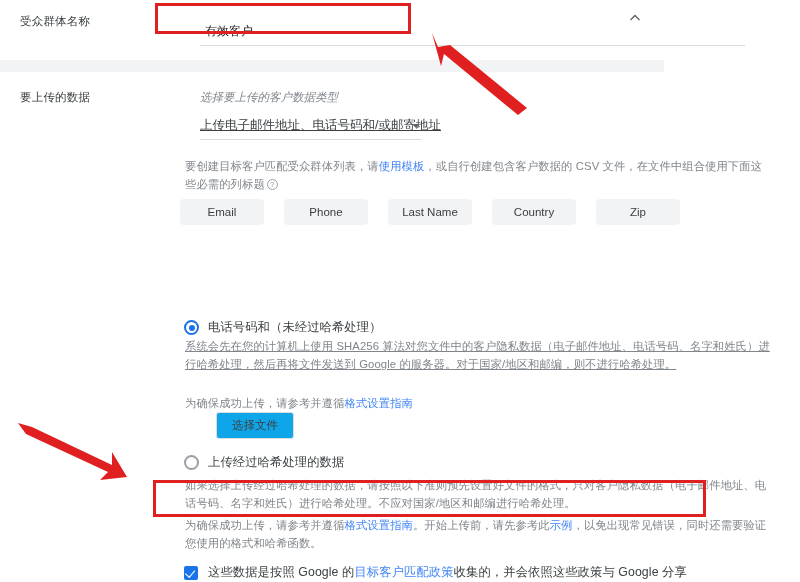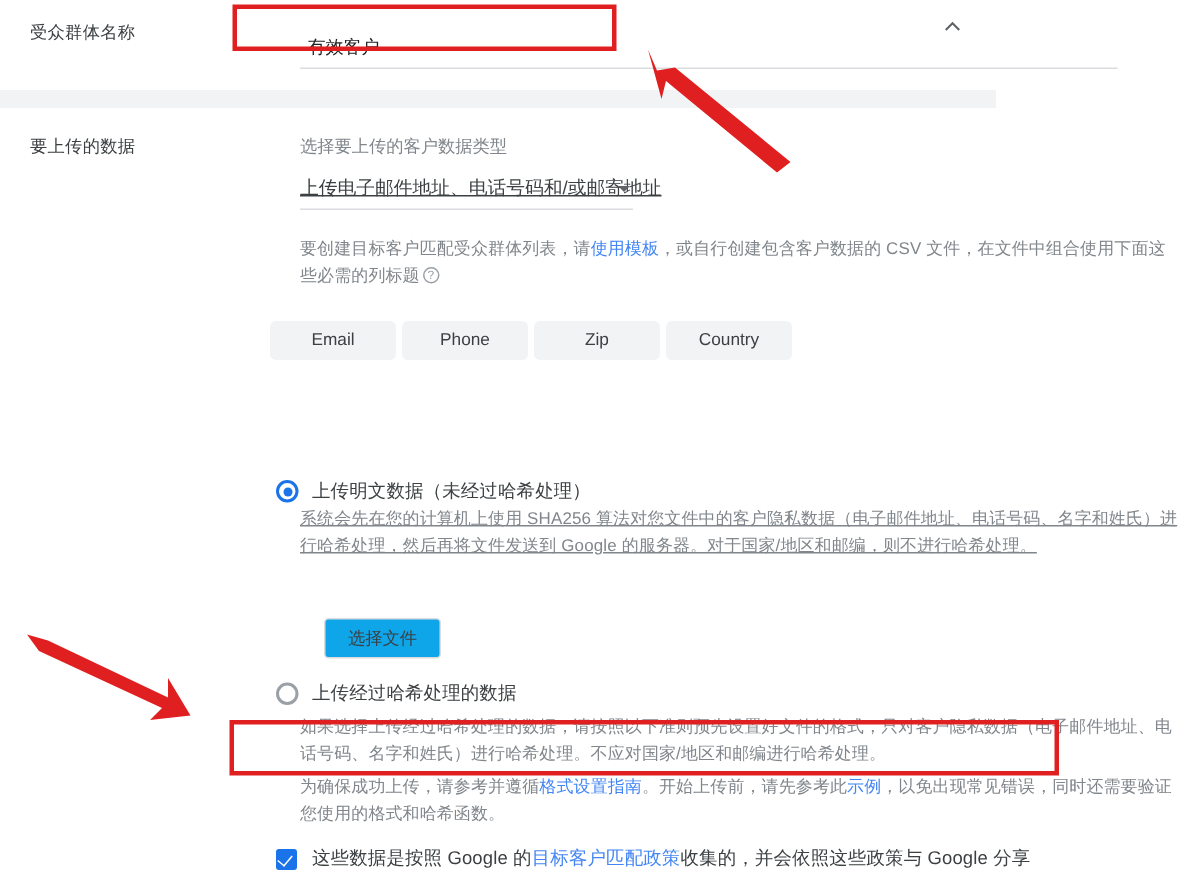--- a/index.html
+++ b/index.html
@@ -53,21 +53,21 @@
     position: absolute;
     right: 22px; top: 11px;
     width: 14px; height: 14px;
     cursor: pointer;
   }
   #collapse-chevron svg { display:block; }
 
   
   .body-col { position: absolute; left: 200px; }
 
-  #type-hint { top: 18px; font-size: 11.5px; color: #80868b; white-space: nowrap; }
+  #type-hint { top: 18px; font-size: 11.5px; color: #80868b; white-space: nowrap; font-style: italic; }
 
   #type-select {
     position: absolute;
     left: 200px; top: 44px;
     width: 222px; height: 24px;
     border-bottom: 1px solid #dadce0;
     cursor: pointer;
   }
   #type-select-value {
     position: absolute; left: 0; top: 1px;
@@ -76,21 +76,21 @@
   #type-select-arrow {
     position: absolute; right: 2px; top: 8px;
     width: 0; height: 0;
     border-left: 4px solid transparent;
     border-right: 4px solid transparent;
     border-top: 4px solid #5f6368;
   }
 
   .para {
     position: absolute;
-    left: 200px;
+    left: 185px;
     width: 580px;
     font-size: 11.3px;
     line-height: 18px;
     color: #80868b;
     letter-spacing: .1px;
   }
   #csv-para { top: 85px; }
   .link { color: #4285f4; }
   .help-icon {
     display: inline-block;
@@ -103,22 +103,21 @@
     color: #9aa0a6;
     vertical-align: 1px;
     margin-left: 2px;
   }
 
   
   #chips {
     position: absolute;
     left: 180px; top: 127px;
     display: flex;
-    gap: 4px;
-    margin-top: 15px;
+    gap: 20px;
   }
   .chip {
     height: 26px;
     min-width: 84px;
     padding: 0 14px;
     background: #f1f3f4;
     border-radius: 4px;
     display: flex; align-items: center; justify-content: center;
     font-size: 11.5px;
     color: #3c4043;
@@ -252,31 +251,35 @@
       <div id="type-select-arrow"></div>
     </div>
 
     <div class="para" id="csv-para">
       <span>要创建目标客户匹配受众群体列表，请</span><span class="link">使用模板</span><span>，或自行创建包含客户数据的 CSV 文件，在文件中组合使用下面这些必需的列标题</span><span class="help-icon">?</span>
     </div>
 
     <div id="chips">
       <div class="chip">Email</div>
       <div class="chip">Phone</div>
+      <div class="chip">Last Name</div>
+      <div class="chip">Country</div>
       <div class="chip">Zip</div>
-      <div class="chip">Country</div>
     </div>
 
     <div class="radio-row" id="radio-plain">
       <div class="radio checked"></div>
-      <div class="radio-label">上传明文数据（未经过哈希处理）</div>
+      <div class="radio-label">电话号码和（未经过哈希处理）</div>
     </div>
 
     <div class="para" id="plain-desc">系统会先在您的计算机上使用 SHA256 算法对您文件中的客户隐私数据（电子邮件地址、电话号码、名字和姓氏）进行哈希处理，然后再将文件发送到 Google 的服务器。对于国家/地区和邮编，则不进行哈希处理。</div>
 
+    <div class="para" id="plain-ensure">
+      <span>为确保成功上传，请参考并遵循</span><span class="link">格式设置指南</span>
+    </div>
 
     <div id="choose-file-btn">选择文件</div>
 
     <div class="radio-row" id="radio-hashed">
       <div class="radio"></div>
       <div class="radio-label">上传经过哈希处理的数据</div>
     </div>
 
     <div class="para" id="hashed-desc">如果选择上传经过哈希处理的数据，请按照以下准则预先设置好文件的格式，只对客户隐私数据（电子邮件地址、电话号码、名字和姓氏）进行哈希处理。不应对国家/地区和邮编进行哈希处理。</div>
 

